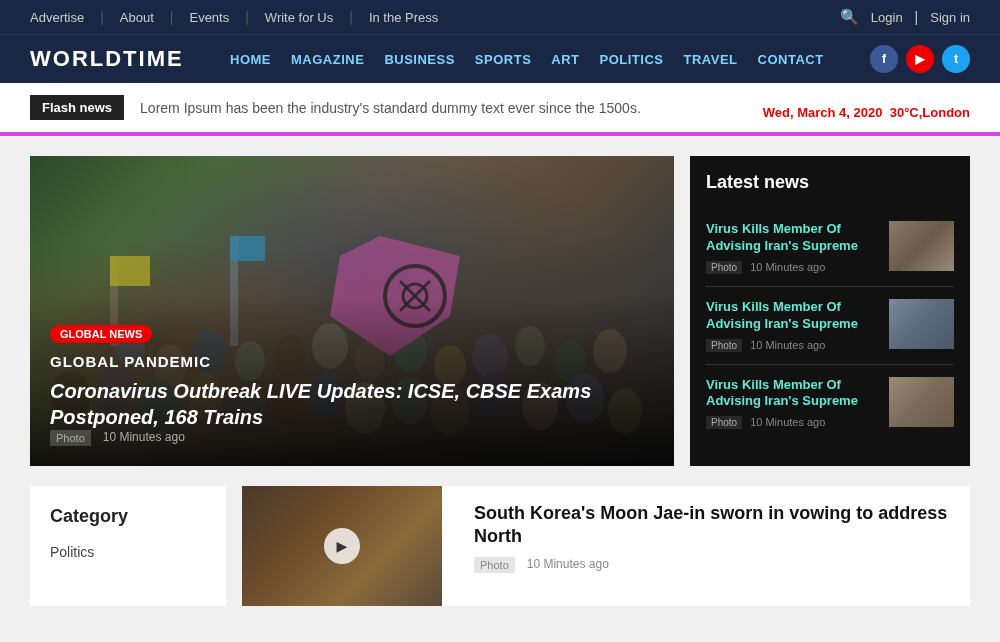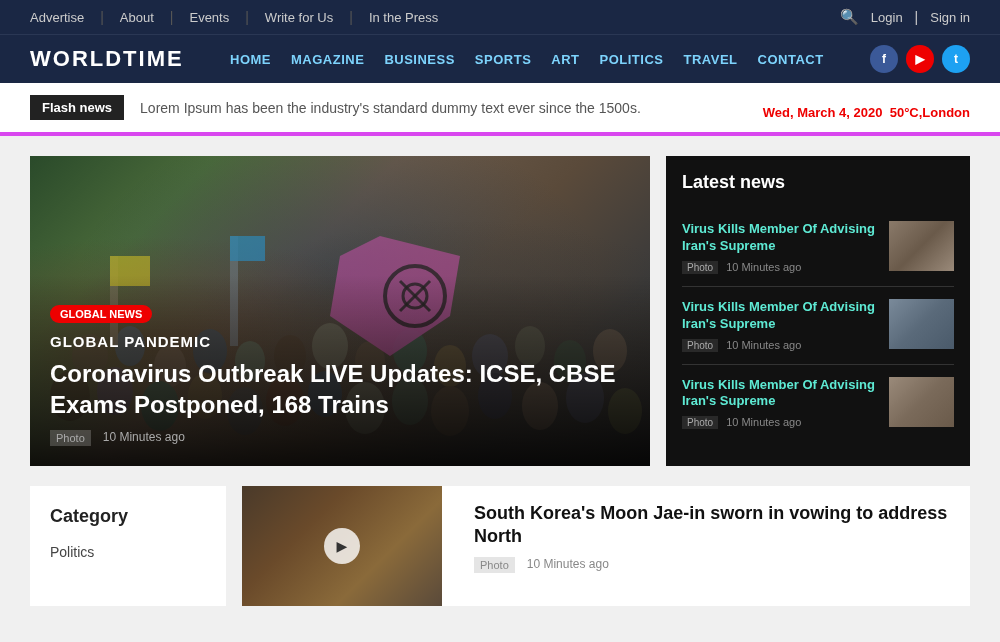--- a/index.html
+++ b/index.html
@@ -134,37 +134,37 @@
     .hero-title {
       color: white;
       font-size: 15px;
       font-weight: 900;
       text-transform: uppercase;
       margin-bottom: 8px;
       letter-spacing: 1px;
     }
     .hero-subtitle {
       color: white;
-      font-size: 24px;
+      font-size: 20px;
       font-weight: 700;
       line-height: 1.3;
-      margin-bottom: 10px;
+      font-style: italic;
     }
     .hero-meta { color: #bbb; font-size: 12px; display: flex; gap: 12px; }
     .hero-meta span { color: #aaa; }
     .photo-badge {
       background: rgba(255,255,255,0.2);
       color: white;
       padding: 2px 6px;
       font-size: 11px;
     }
 
     
     .latest-news-panel {
-      width: 304px;
+      width: 280px;
       background: #111;
       padding: 16px;
       flex-shrink: 0;
     }
     .latest-title {
       color: white;
       font-size: 18px;
       font-weight: bold;
       margin-bottom: 16px;
     }
@@ -310,21 +310,21 @@
   </div>
 </div>
 
 <div class="flash-bar">
   <div class="flash-left">
     <span class="flash-badge">Flash news</span>
     <span class="flash-text">Lorem Ipsum has been the industry's standard dummy text ever since the 1500s.</span>
   </div>
   <div>
     <span class="flash-date">
-      <span>Wed, March 4, 2020</span>&nbsp;&nbsp;<span>50°C,London</span>
+      <span>Wed, March 4, 2020</span>&nbsp;&nbsp;<span>30°C,London</span>
     </span>
   </div>
 </div>
 
 <div class="content-area">
 
   <div class="hero-section">
 
     <div class="hero-main" style="min-height:310px;">
       <div class="hero-bg"></div>

